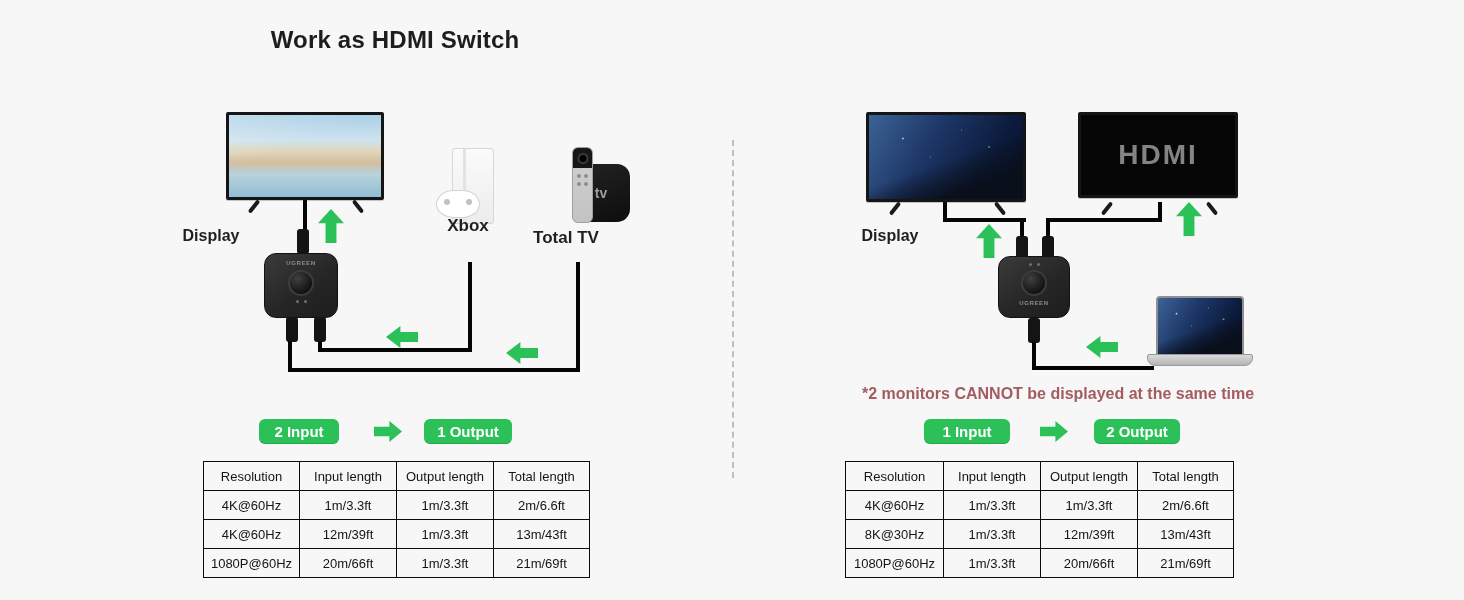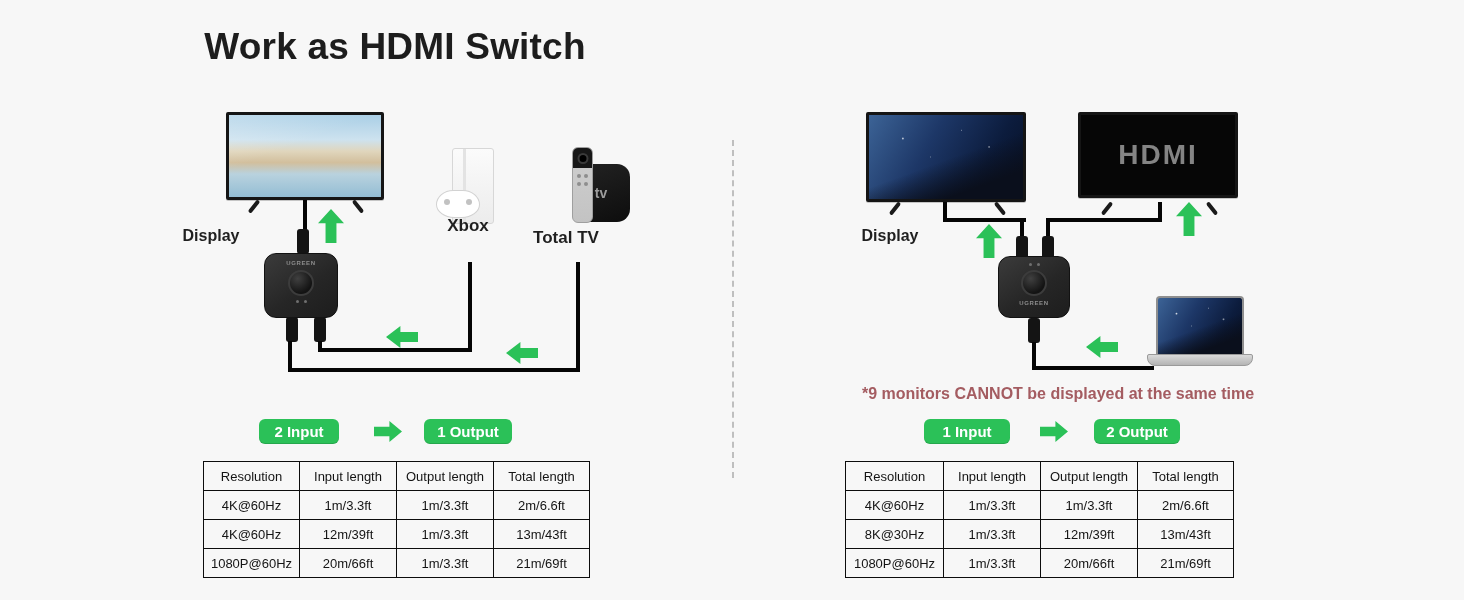--- a/index.html
+++ b/index.html
@@ -8,21 +8,21 @@
     font-family:"Liberation Sans", sans-serif;
     background:#f7f7f7;
     position:relative;
     overflow:hidden;
   }
   .stage { position:absolute; inset:0; width:1464px; height:600px; }
 
   
   .panel-title {
     position:absolute; top:26px; width:530px;
-    text-align:center; font-size:37px; font-weight:700; color:#1d1d1d;
+    text-align:center; font-size:24px; font-weight:700; color:#1d1d1d;
     letter-spacing:.2px;
   }
   .device-label {
     position:absolute; font-size:16px; font-weight:700; color:#1f1f1f;
     text-align:center;
   }
 
   
   .divider {
     position:absolute; left:732px; top:140px; height:338px; width:0;
@@ -273,21 +273,21 @@
   </div>
   <div class="plug" style="left:1028px; top:318px; width:12px; height:25px;"></div>
 
   <div class="cable" style="left:1032px; top:342px; width:4px; height:28px;"></div>
   <div class="cable" style="left:1032px; top:366px; width:122px; height:4px;"></div>
   <span class="g-arrow arrow-left" style="left:1086px; top:336px; width:32px; height:22px;"></span>
 
   <div class="laptop-screen screen-night" style="left:1156px; top:296px; width:88px; height:58px;"></div>
   <div class="laptop-base" style="left:1147px; top:354px; width:106px; height:12px;"></div>
 
-  <div class="warning" style="left:778px; top:385px;">*9 monitors CANNOT be displayed at the same time</div>
+  <div class="warning" style="left:778px; top:385px;">*2 monitors CANNOT be displayed at the same time</div>
 
   <div class="badge" style="left:924px; top:419px; width:86px;">1 Input</div>
   <span class="g-arrow arrow-right" style="left:1040px; top:421px; width:28px; height:21px;"></span>
   <div class="badge" style="left:1094px; top:419px; width:86px;">2 Output</div>
 
   <table class="spec-table" style="left:845px; top:461px;">
     <tbody>
         <tr>
       <th style="width:98px;">Resolution</th>
       <th style="width:97px;">Input length</th>

